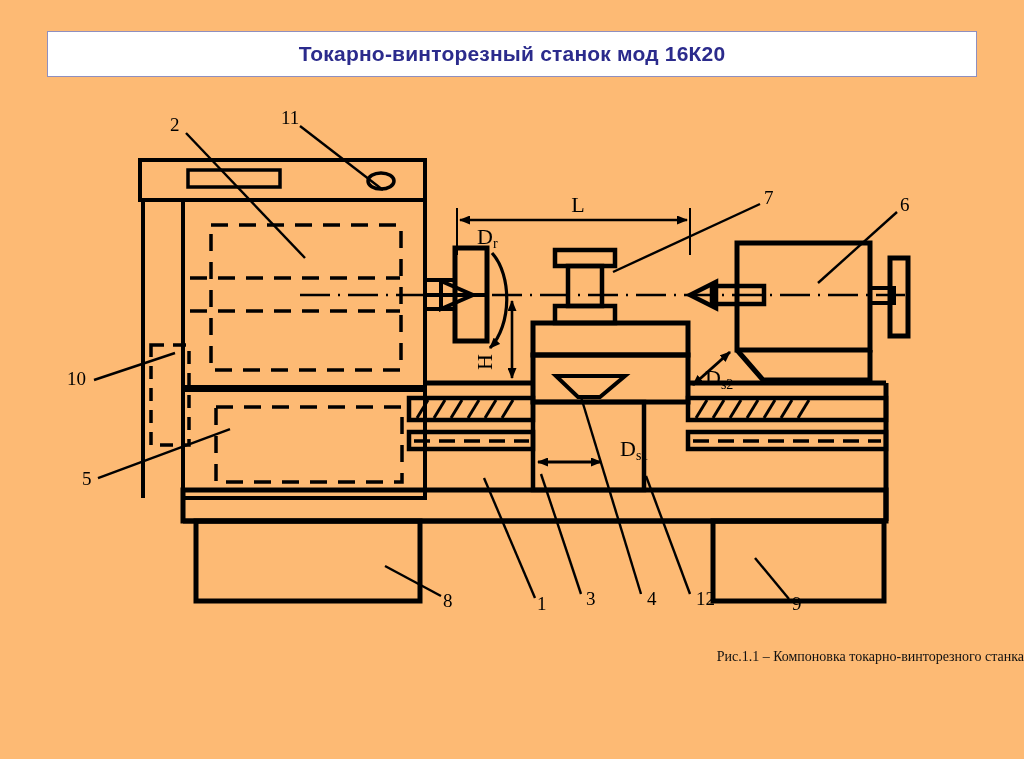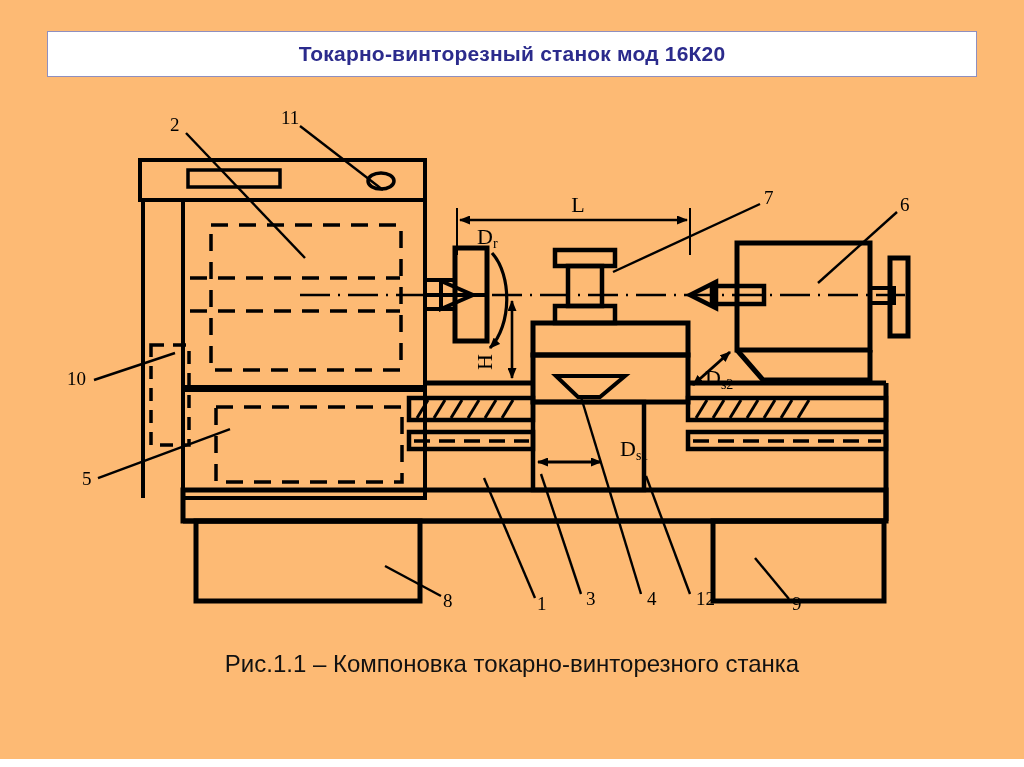--- a/index.html
+++ b/index.html
@@ -49,23 +49,23 @@
     top: 80px;
     width: 1024px;
     height: 560px;
   }
   
   #caption {
     position: absolute;
     left: 0;
     top: 648px;
     width: 1024px;
-    text-align: center;
-    font-family: Liberation Sans, sans-serif;
-    font-size: 24px;
+    text-align: right;
+    font-family: Liberation Serif, serif;
+    font-size: 14px;
     color: #111111;
     line-height: 1.32;
   }
   #caption .cap-line { display: block; }
 
   
   svg text { font-family: "Liberation Serif", serif; fill: #000; }
   .num { font-size: 19px; }
   .dim { font-size: 22px; }
   .sub { font-size: 14px; }

